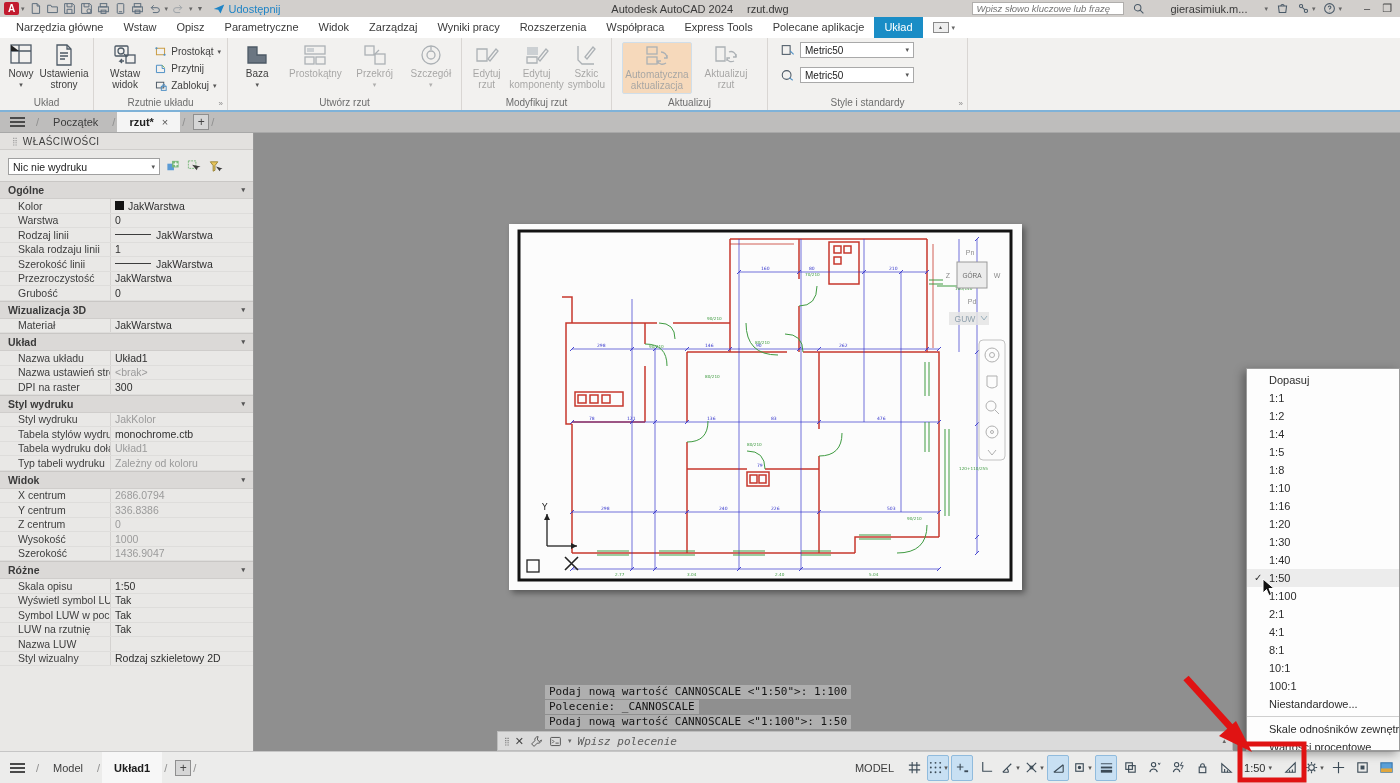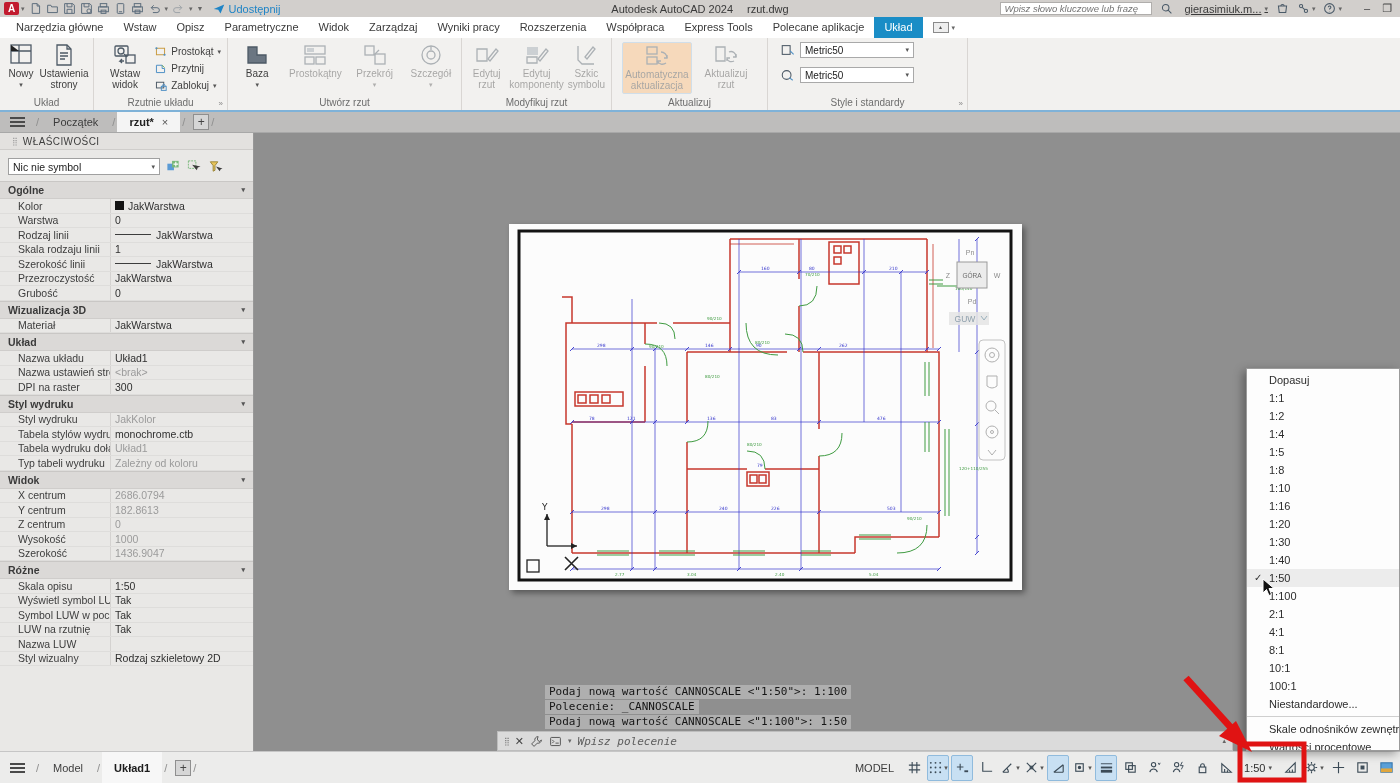--- a/index.html
+++ b/index.html
@@ -13,21 +13,21 @@
   .qat svg { width:13px; height:13px; stroke:#5a6b7a; fill:none; stroke-width:1.2; }
   .mini-caret { font-size:7px; color:#666; }
   .share { color:#1f84c6; margin-left:10px; display:flex; align-items:center; gap:3px; }
   .share svg { width:12px; height:12px; fill:#1f84c6; stroke:none; }
   .tb-center { position:absolute; left:0; right:0; text-align:center; font-size:11px; color:#3a3a3a; pointer-events:none; }
   .tb-center b { font-weight:normal; margin-left:14px; }
   .tb-right { margin-left:auto; display:flex; align-items:center; gap:8px; }
   .searchbox { width:152px; height:13px; border:1px solid #b0aeac; background:#fff; font-size:9.5px; font-style:italic; color:#8a8a8a; padding:0 3px; font-family:"Liberation Sans",sans-serif; }
   .tb-ic { display:flex; align-items:center; gap:2px; color:#4a5a68; }
   .tb-ic svg { width:13px; height:13px; stroke:#4a5a68; fill:none; stroke-width:1.3; }
-  .userchip { display:flex; align-items:center; gap:3px; color:#3a3a3a;text-decoration:underline; }
+  .userchip { display:flex; align-items:center; gap:17px; color:#3a3a3a; }
   .win-btns { display:flex; gap:12px; margin-left:14px; margin-right:4px; color:#444; font-size:11px; }
 
   
   .rtabs { position:absolute; left:0; top:17px; width:100%; height:21px; background:#ffffff; display:flex; align-items:stretch; padding-left:6px; }
   .rtab { padding:4px 10px 0 10px; color:#3a3a3a; cursor:default; }
   .rtab.active { background:#1a8dc6; color:#fff; }
   .rtab-extra { display:flex; align-items:center; gap:3px; margin-left:10px; color:#555; }
   .rtab-extra .box { width:16px; height:11px; border:1px solid #8a8a8a; background:#eee; font-size:6px; text-align:center; line-height:9px; }
 
   
@@ -479,21 +479,21 @@
 
   <div class="main">
 
     <div class="props">
       <div class="props-header">
         <span class="props-grip">⣿</span>
         <span>WŁAŚCIWOŚCI</span>
       </div>
       <div class="selrow">
         <div class="selcombo">
-          <span>Nic nie symbol</span>
+          <span>Nic nie wydruku</span>
             <span class="caret">▾</span>
         </div>
         <svg viewBox="0 0 16 16">
             <rect x="2" y="5" width="7" height="7" fill="#5b9bd5"></rect>
             <rect x="7" y="2" width="7" height="7" fill="#79b77a"></rect>
             <path d="M11 3v5M8.5 5.5h5" stroke="#fff" stroke-width="1.2" fill="none"></path>
           </svg>
         <svg viewBox="0 0 16 16">
             <rect x="2" y="2" width="8" height="8" fill="none" stroke="#79b77a" stroke-dasharray="2 1"></rect>
             <path d="M8 7l5 6 1-3 3-1z" fill="#3c3c3c" transform="translate(-2 -1)"></path>
@@ -583,21 +583,21 @@
           <div class="sec">
             <span>Widok</span>
             <span class="caret">▾</span>
           </div>
           <div class="prow">
             <div class="lbl">X centrum</div>
             <div class="val gray">2686.0794</div>
           </div>
           <div class="prow">
             <div class="lbl">Y centrum</div>
-            <div class="val gray">182.8613</div>
+            <div class="val gray">336.8386</div>
           </div>
           <div class="prow">
             <div class="lbl">Z centrum</div>
             <div class="val gray">0</div>
           </div>
           <div class="prow">
             <div class="lbl">Wysokość</div>
             <div class="val gray">1000</div>
           </div>
           <div class="prow">

